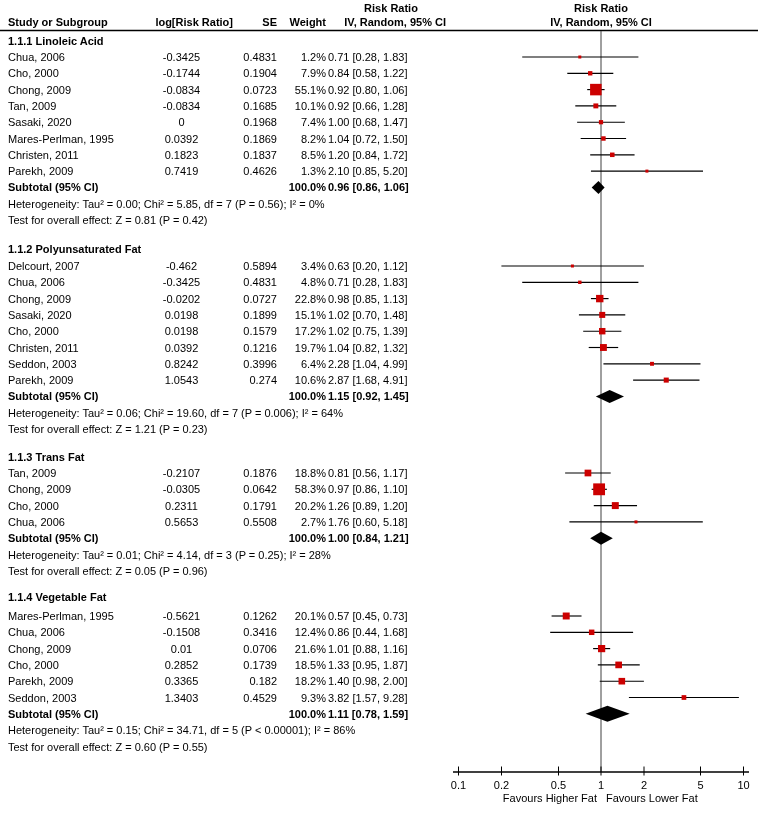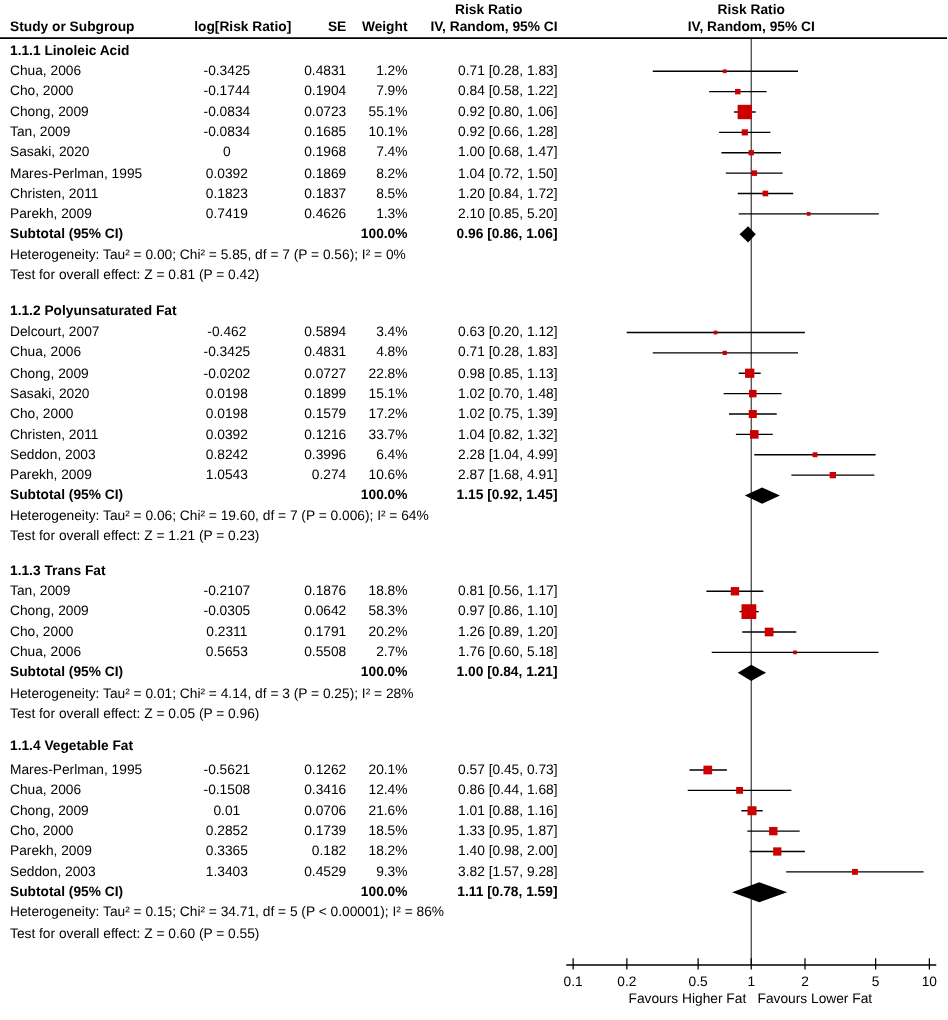--- a/index.html
+++ b/index.html
@@ -10,21 +10,21 @@
   .abs{position:absolute;white-space:nowrap;}
   .b{font-weight:bold;}
   .ctr{text-align:center;}
   .rgt{text-align:right;}
   #rows .row{position:absolute;left:0;width:643px;height:14px;line-height:14px;}
   #rows .cell{position:absolute;white-space:nowrap;height:14px;line-height:14px;}
   .c-study{left:8px;}
   .c-log{left:130px;width:103px;text-align:center;}
   .c-se{left:237px;width:40px;text-align:right;}
   .c-wt{left:281px;width:45px;text-align:right;}
-  .c-est{left:328px;width:118px;text-align:right;}
+  .c-est{left:328px;width:118px;text-align:left;}
   .c-long{left:8px;}
   #plot{position:absolute;left:0;top:0;}
   #plot text{font-family:"Liberation Sans","DejaVu Sans",sans-serif;font-size:11px;fill:#000;}
 </style>
 </head>
 <body>
 
 <div id="canvas">
 
   <div class="abs b ctr" style="left:311px;top:2px;width:160px;">Risk Ratio</div>
@@ -142,21 +142,21 @@
         <div class="cell c-study">Cho, 2000</div>
         <div class="cell c-log">0.0198</div>
         <div class="cell c-se">0.1579</div>
         <div class="cell c-wt">17.2%</div>
         <div class="cell c-est">1.02 [0.75, 1.39]</div>
       </div>
       <div class="row" style="top: 340.5px;">
         <div class="cell c-study">Christen, 2011</div>
         <div class="cell c-log">0.0392</div>
         <div class="cell c-se">0.1216</div>
-        <div class="cell c-wt">33.7%</div>
+        <div class="cell c-wt">19.7%</div>
         <div class="cell c-est">1.04 [0.82, 1.32]</div>
       </div>
       <div class="row" style="top: 356.8px;">
         <div class="cell c-study">Seddon, 2003</div>
         <div class="cell c-log">0.8242</div>
         <div class="cell c-se">0.3996</div>
         <div class="cell c-wt">6.4%</div>
         <div class="cell c-est">2.28 [1.04, 4.99]</div>
       </div>
       <div class="row" style="top: 373.1px;">

